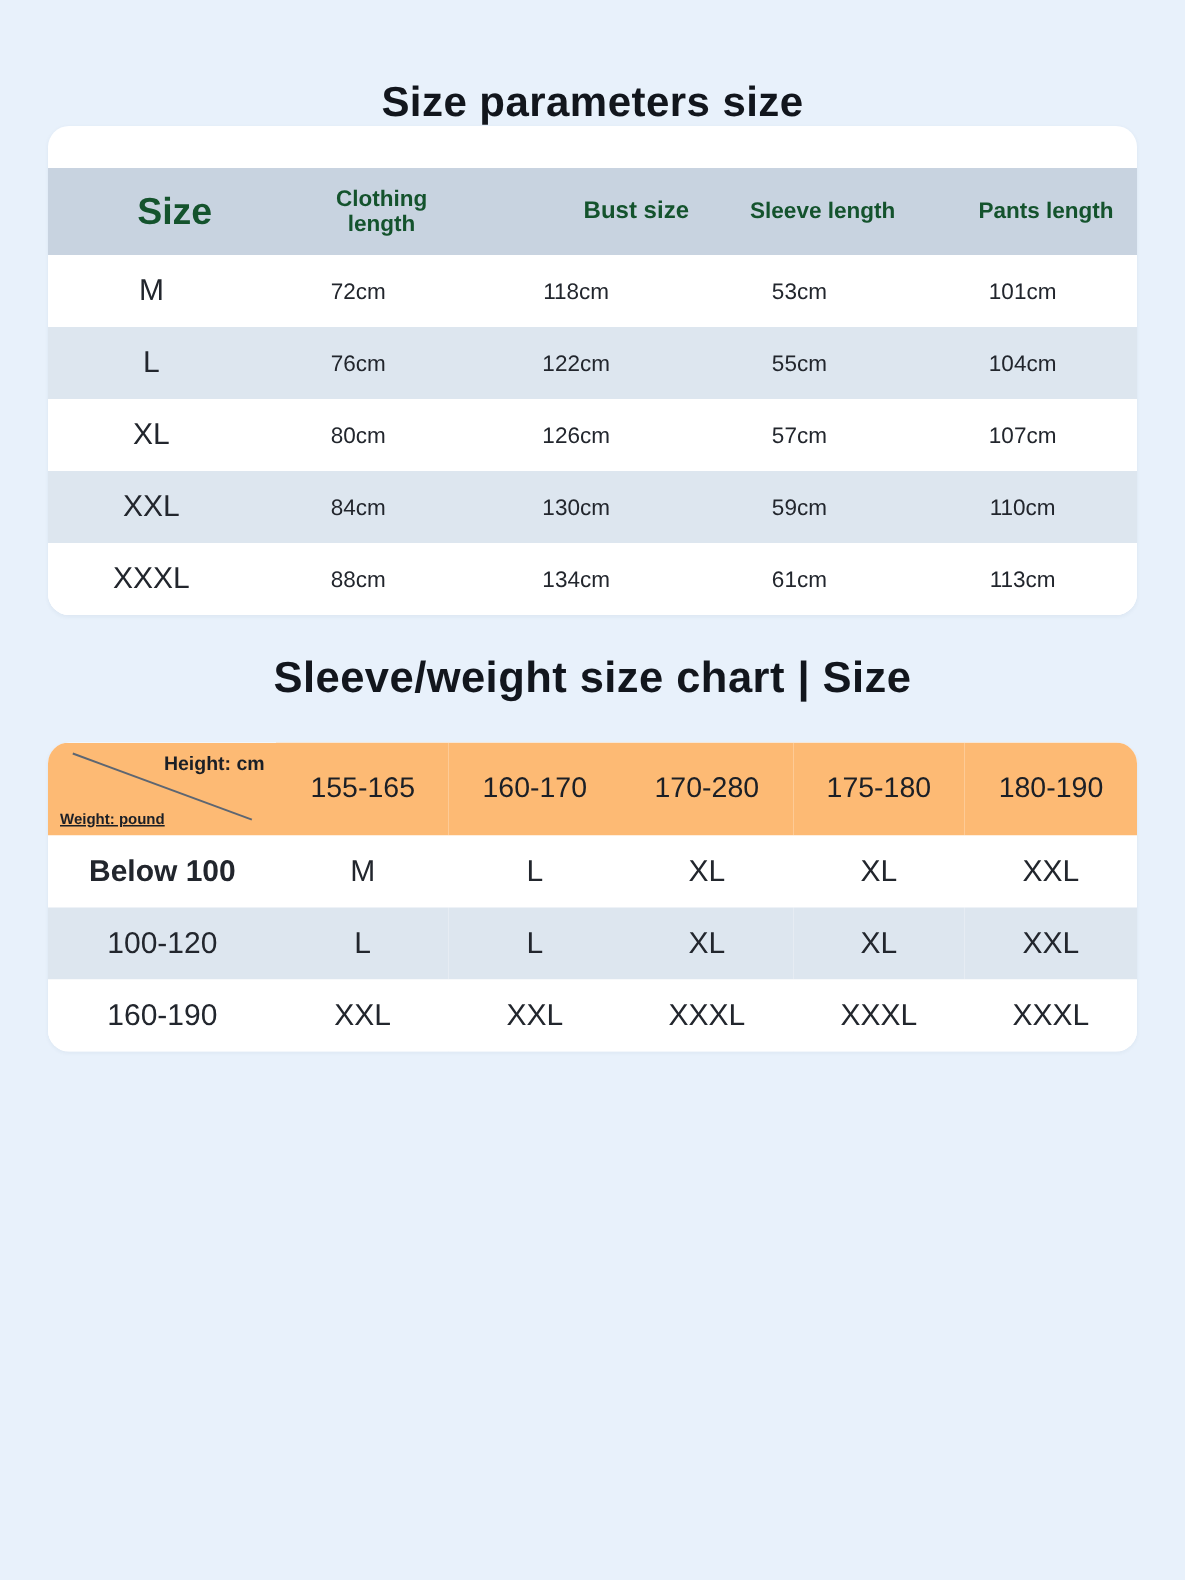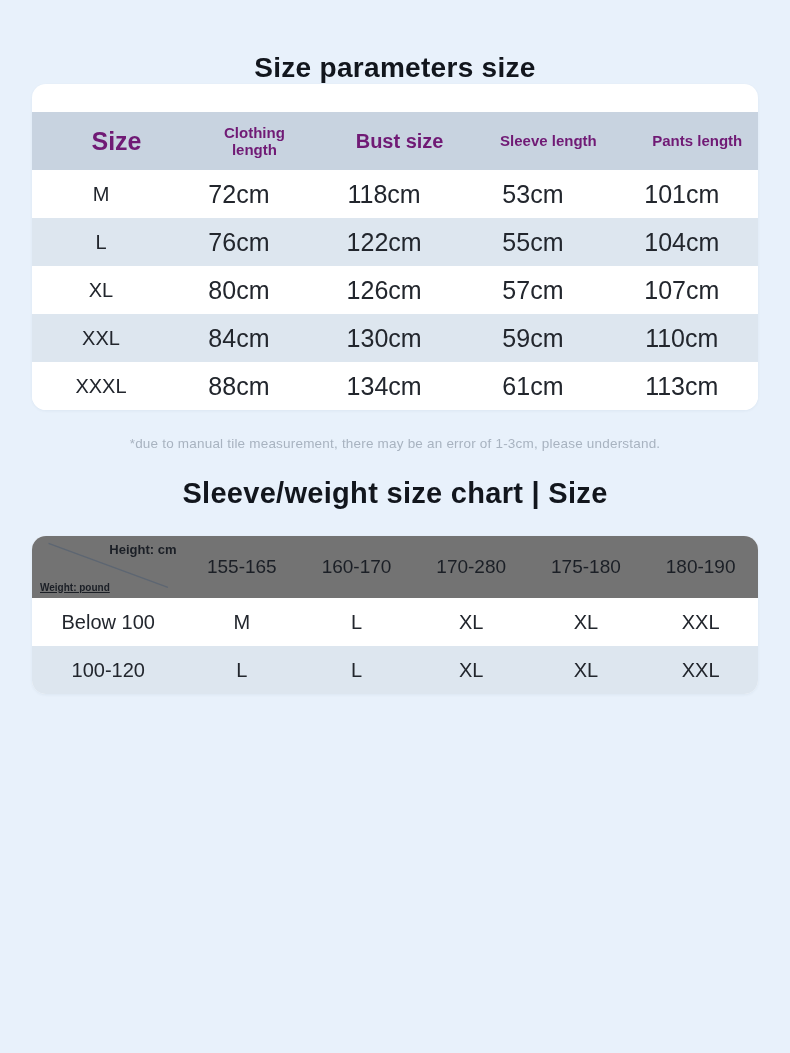--- a/index.html
+++ b/index.html
@@ -61,71 +61,72 @@
   #size-table {
     margin-top: 28px;
   }
   #size-table thead tr {
     background: #c8d3e0;
     height: 58px;
   }
   #size-table thead th {
     font-size: 15px;
     font-weight: bold;
-    color: #701a75;
+    color: #14532d;
     line-height: 1.15;
     padding-left: 32px;
   }
   #size-table thead th.big {
     font-size: 25px;
     font-weight: bold;
   }
   #size-table thead th.mid {
-    font-size: 20px;
-    font-weight: bold;
+    font-size: 16px;
+    font-weight: bold;
+    text-align: right;
   }
   #size-table tbody tr {
     height: 48px;
   }
   #size-table tbody tr:nth-child(odd) { background: #ffffff; }
   #size-table tbody tr:nth-child(even) { background: #dde6ef; }
   #size-table tbody td {
-    font-size: 25px;
+    font-size: 15px;
     color: #22262d;
   }
   #size-table tbody td.label { font-size: 20px; }
 
   .note {
     margin: 26px 34px 0 34px;
     font-size: 13.5px;
     color: #a8b3c0;
     letter-spacing: 0.2px;
     text-align: center;
   }
 
   
   #hw-wrap { margin-top: 26px; }
   #hw-table thead tr {
-    background: #737373;
+    background: #fdba74;
     height: 62px;
   }
   #hw-table thead th {
     font-size: 19px;
     color: #1b1f26;
   }
   #hw-table tbody tr { height: 48px; }
   #hw-table tbody tr:nth-child(odd) { background: #ffffff; }
   #hw-table tbody tr:nth-child(even) { background: #dde6ef; }
   #hw-table tbody td {
     font-size: 20px;
     color: #22262d;
   }
   #hw-table tbody td.rowhead { font-size: 20px; }
   #hw-table tbody tr:first-child td.rowhead {
-    font-weight: normal;
+    font-weight: bold;
     font-size: 20px;
   }
 
   
   .corner {
     position: relative;
     padding: 0;
     height: 62px;
   }
   .corner .diag {
@@ -211,21 +212,20 @@
           <td class="label">XXXL</td>
           <td>88cm</td>
           <td>134cm</td>
           <td>61cm</td>
           <td>113cm</td>
         </tr>
       </tbody>
     </table>
   </div>
 
-  <div class="note">*due to manual tile measurement, there may be an error of 1-3cm, please understand.</div>
 
   <div class="title" id="hw-title">Sleeve/weight size chart | Size</div>
 
   <div class="table-wrap" id="hw-wrap">
     <table id="hw-table">
       <colgroup>
         <col style="width:21%">
         <col style="width:15.8%">
         <col style="width:15.8%">
         <col style="width:15.8%">
@@ -258,17 +258,25 @@
           <td>XXL</td>
         </tr>
         <tr>
           <td class="rowhead">100-120</td>
           <td>L</td>
           <td>L</td>
           <td>XL</td>
           <td>XL</td>
           <td>XXL</td>
         </tr>
+        <tr>
+          <td class="rowhead">160-190</td>
+          <td>XXL</td>
+          <td>XXL</td>
+          <td>XXXL</td>
+          <td>XXXL</td>
+          <td>XXXL</td>
+        </tr>
       </tbody>
     </table>
   </div>
 
 </div>
 
 </body></html>

